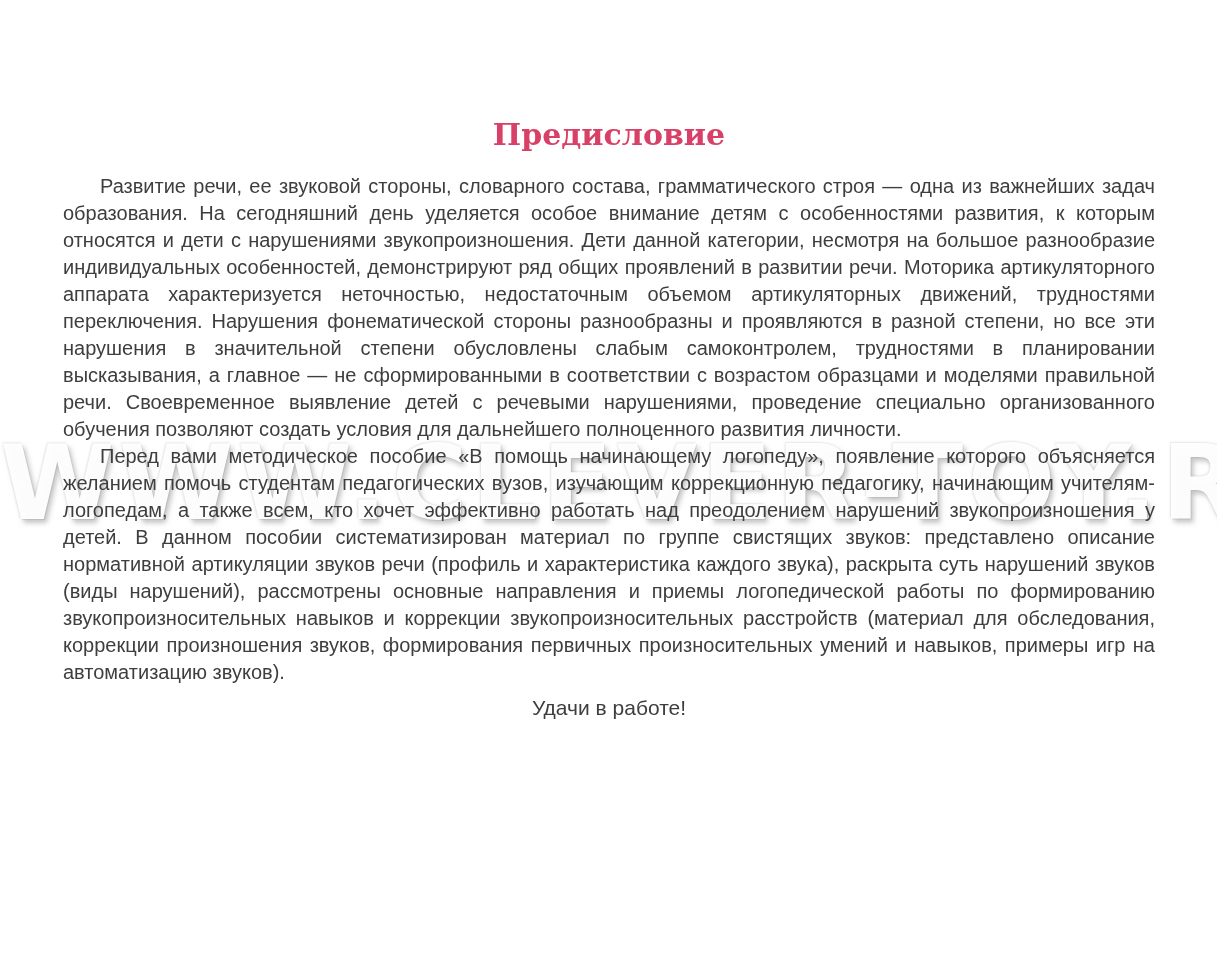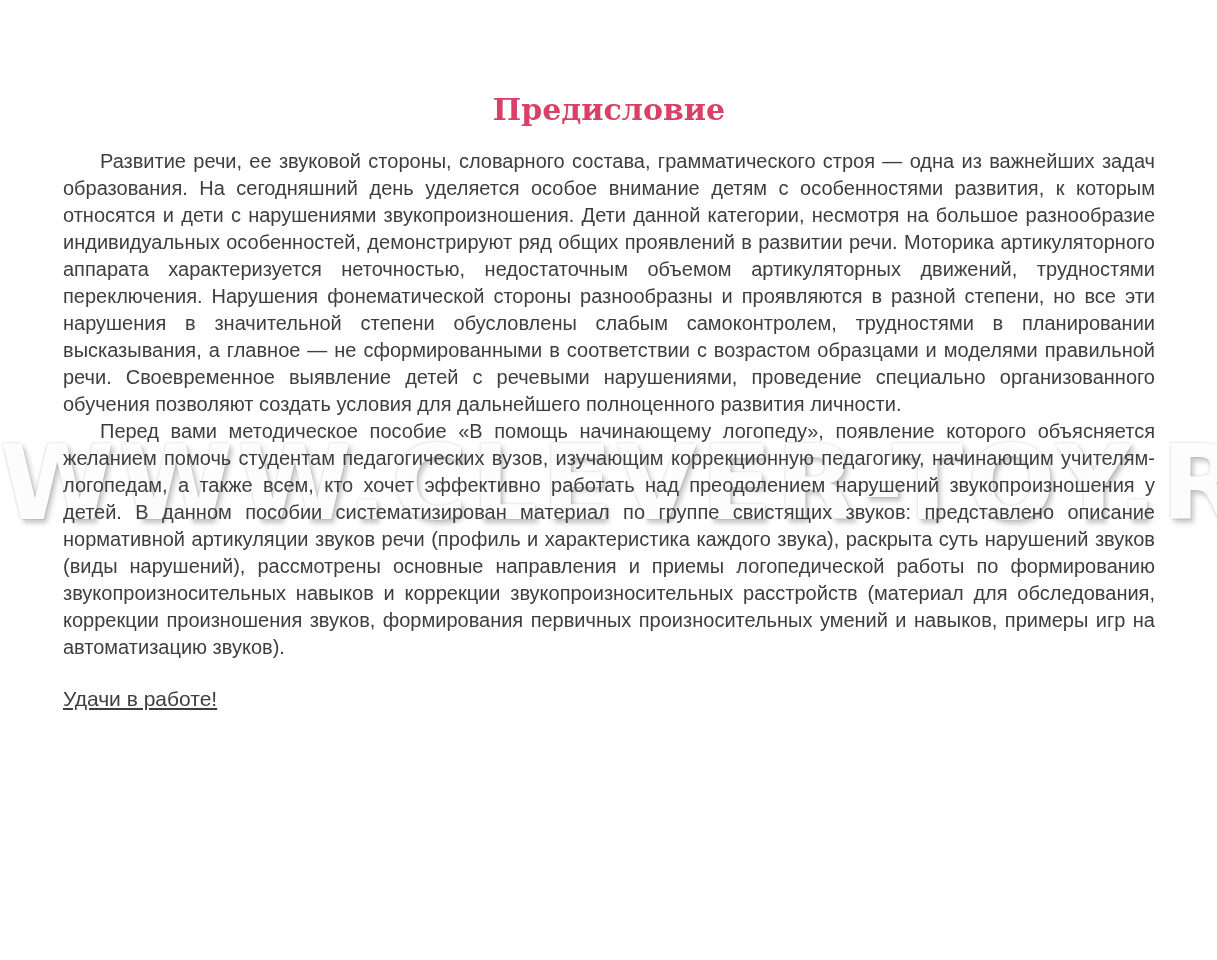--- a/index.html
+++ b/index.html
@@ -31,46 +31,46 @@
       3px 4px 5px rgba(150, 150, 150, 0.55),
       -1px -1px 2px rgba(190, 190, 190, 0.35),
       1px 1px 0 rgba(205, 205, 205, 0.45);
     z-index: 1;
     pointer-events: none;
     user-select: none;
   }
   .content {
     position: relative;
     z-index: 2;
-    padding: 93px 62px 0 63px;
+    padding: 118px 62px 0 63px;
     box-sizing: border-box;
   }
   .title {
     text-align: center;
     font-family: "DejaVu Serif", "Liberation Serif", serif;
     font-weight: bold;
     font-size: 30px;
     line-height: 1.1;
     color: #d84067;
     margin: 0 0 22px 0;
   }
   .body-text p {
     margin: 0;
     text-indent: 37px;
     text-align: justify;
     font-size: 20px;
     line-height: 27px;
     color: #3e3e40;
   }
   .closing {
-    margin-top: 24px;
+    margin-top: 8px;
+    text-align: center;
     font-size: 21px;
     line-height: 27px;
     color: #3e3e40;
-    text-decoration: underline;
   }
 </style>
 </head>
 <body>
 
 <div class="page">
 
   <div class="watermark">WWW.CLEVER-TOY.RU</div>
 
   <div class="content">

